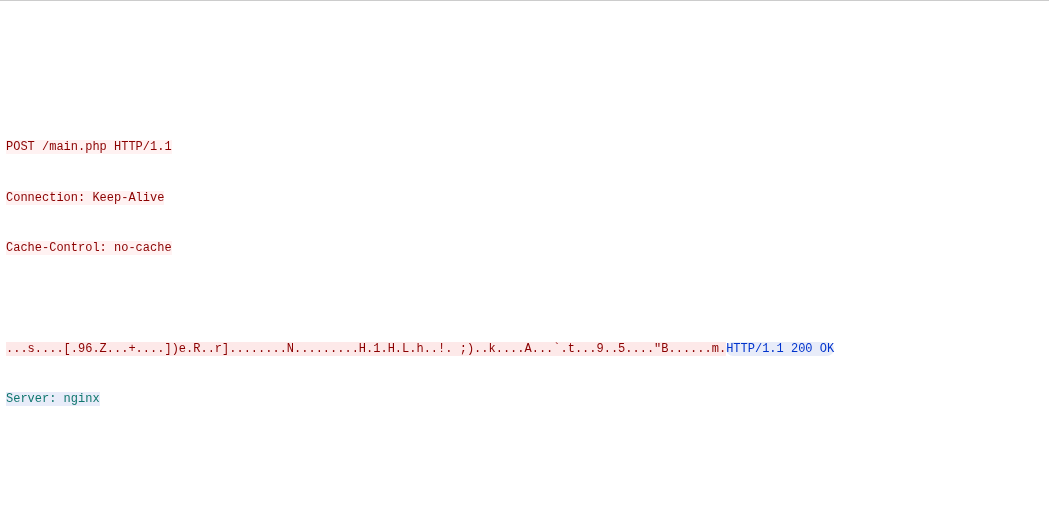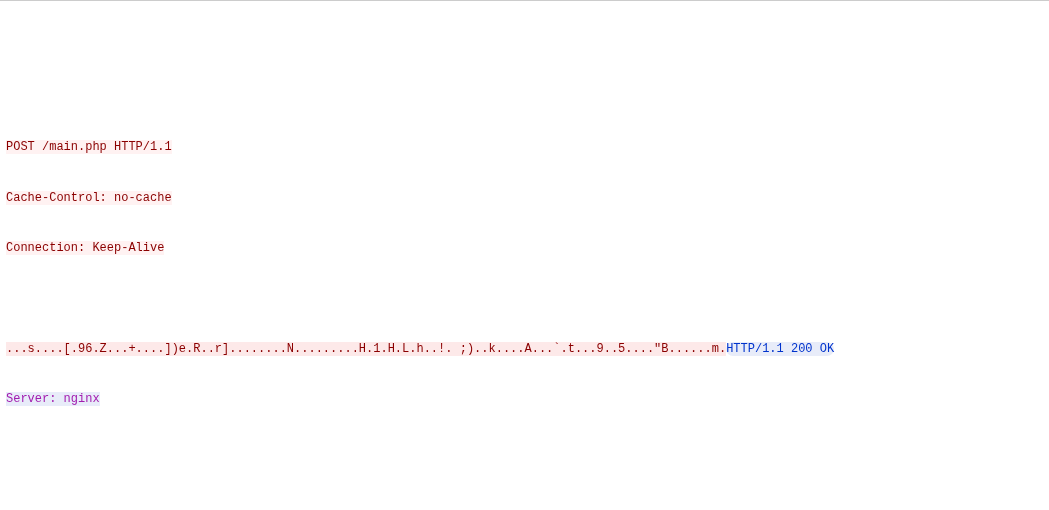--- a/index.html
+++ b/index.html
@@ -10,34 +10,34 @@
     background: #ffffff;
     padding: 4px 6px;
     white-space: pre;
     color: #000;
     width: 1049px;
     border-top: 1px solid #ccc;
   }
   .req-hdr { color: #8b0000; background: #fff2f2; display: inline; font-family: Liberation Mono, monospace; }
   .req-body { color: #8b0000; background: #fde9e9; display: inline; text-align: right; }
   .status-line { color: #0033cc; background: #e8ecf9; display: inline; border-radius: 7px; }
-  .resp-hdr { color: #a21caf; background: #e8ecf9; display: inline; text-align: right; }
+  .resp-hdr { color: #0f766e; background: #e8ecf9; display: inline; text-align: right; }
   .line { display: block; }
 </style>
 </head>
 <body>
 
 
 
 <div>
 
   
   <span class="line"><span class="req-hdr">POST /main.php HTTP/1.1</span></span>
+  <span class="line"><span class="req-hdr">Connection: Keep-Alive</span></span>
   <span class="line"><span class="req-hdr">Cache-Control: no-cache</span></span>
-  <span class="line"><span class="req-hdr">Connection: Keep-Alive</span></span>
   <span class="line">&nbsp;</span>
   <span class="line"><span class="req-body">...s....[.96.Z...+....])e.R..r]........N.........H.1.H.L.h..!. ;)..k....A...`.t...9..5...."B......m.</span><span class="status-line">HTTP/1.1 200 OK</span></span>
   <span class="line"><span class="resp-hdr">Server: nginx</span></span>
   
   
   
   
   
   
   

